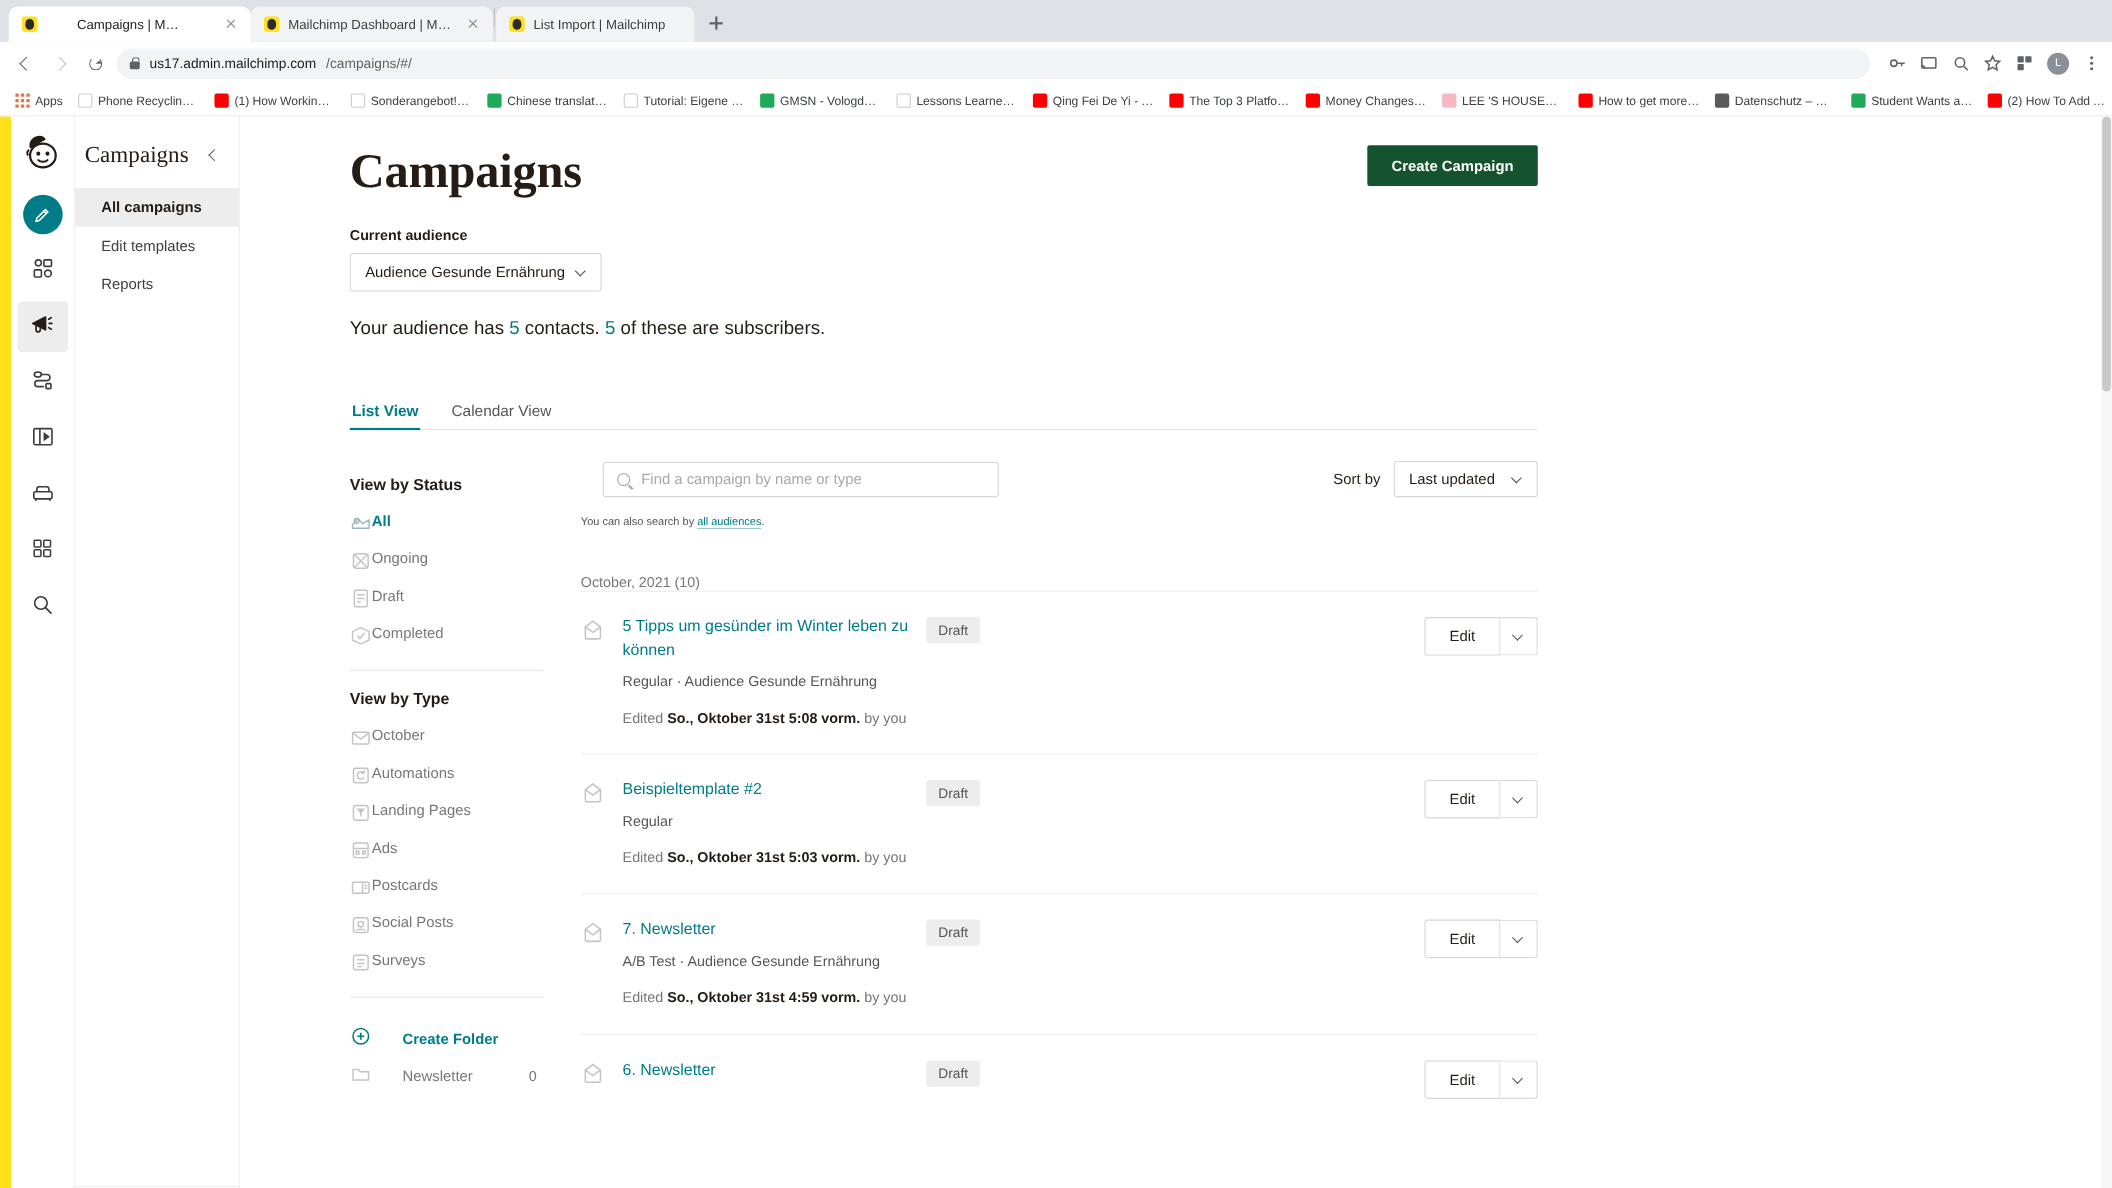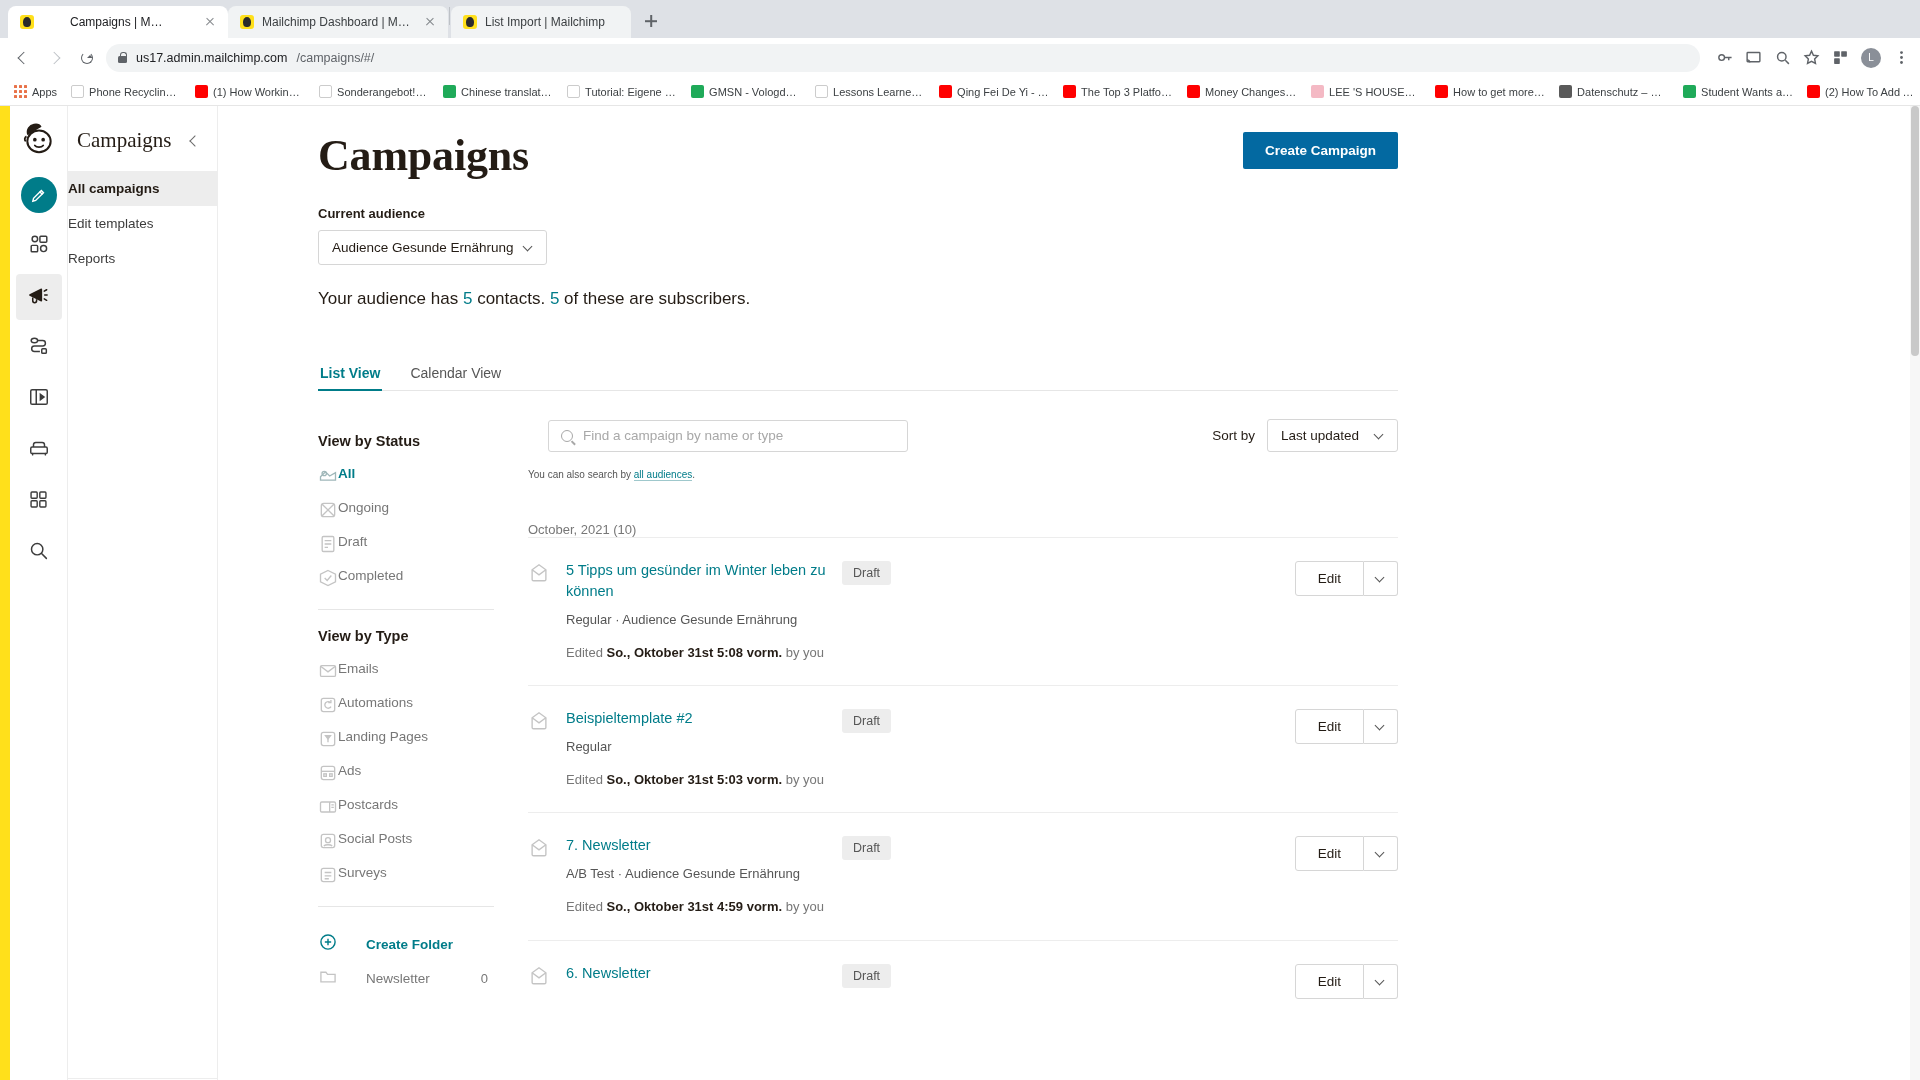--- a/index.html
+++ b/index.html
@@ -138,39 +138,39 @@
     padding: 22px 16px 18px 9px;
   }
   .subnav-title { font-family: "Liberation Serif", serif; font-size: 21px; color: #241c15; }
   .collapse-chev { width: 14px; height: 14px; position: relative; }
   .collapse-chev::before {
     content: ""; position: absolute; left: 4px; top: 3px; width: 7px; height: 7px;
     border-left: 1.6px solid #6b6b6b; border-bottom: 1.6px solid #6b6b6b;
     transform: rotate(45deg);
   }
   .subnav-item {
-    padding: 10px 10px 10px 0; font-size: 13.5px; color: #3c3c3c;
+    padding: 10px 10px 10px 24px; font-size: 13.5px; color: #3c3c3c;
   }
   .subnav-item.active { background: #ededed; font-weight: bold; color: #241c15; }
   .subnav-user {
     margin-top: auto; border-top: 1px solid #ededed; padding: 12px 10px;
     font-size: 13.5px; font-weight: bold; color: #241c15;
   }
 
   
   .main { flex: 1; position: relative; padding: 0 0 0 0; overflow: hidden; }
   .content { padding: 26px 120px 0 100px; max-width: 1300px; }
 
   .page-head { display: flex; align-items: flex-start; justify-content: space-between; }
   .page-title {
     font-family: "Liberation Serif", serif; font-size: 44px; color: #241c15;
     letter-spacing: -.2px; line-height: 1.1;
   }
   .btn-primary {
-    background: #0369a1; color: #ffffff; font-size: 13.5px; font-weight: bold;
+    background: #14532d; color: #ffffff; font-size: 13.5px; font-weight: bold;
     padding: 11px 22px; border: none; border-radius: 2px; white-space: nowrap;
   }
 
   .field-label { font-size: 13px; font-weight: bold; color: #241c15; margin-top: 26px; }
   .select-box {
     margin-top: 9px; display: inline-flex; align-items: center; gap: 10px;
     border: 1px solid #d6d6d6; border-radius: 3px; background: #fff;
     padding: 9px 13px; font-size: 13.5px; color: #241c15;
   }
   .chev-down {
@@ -616,21 +616,21 @@
 
             <div class="filter-head">View by Type</div>
 
             <div class="filter-item">
               <span class="filter-ic">
                 <svg viewBox="0 0 24 24" fill="none" stroke="currentColor" stroke-width="1.6">
                     <rect x="3" y="5.5" width="18" height="13" rx="1.5"></rect>
                     <path d="M3.5 6.5L12 13l8.5-6.5"></path>
                   </svg>
               </span>
-              <span>Emails</span>
+              <span>October</span>
             </div>
 
             <div class="filter-item">
               <span class="filter-ic">
                 <svg viewBox="0 0 24 24" fill="none" stroke="currentColor" stroke-width="1.6">
                     <rect x="4" y="4" width="16" height="16" rx="2.5"></rect>
                     <path d="M15 9a4 4 0 10.6 5"></path>
                     <path d="M15.5 6v3.2h-3.2"></path>
                   </svg>
               </span>

